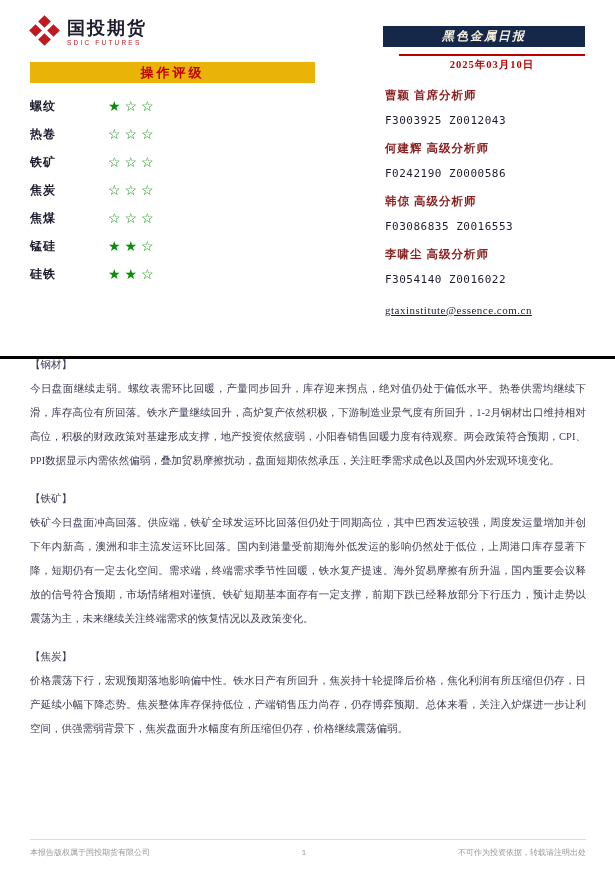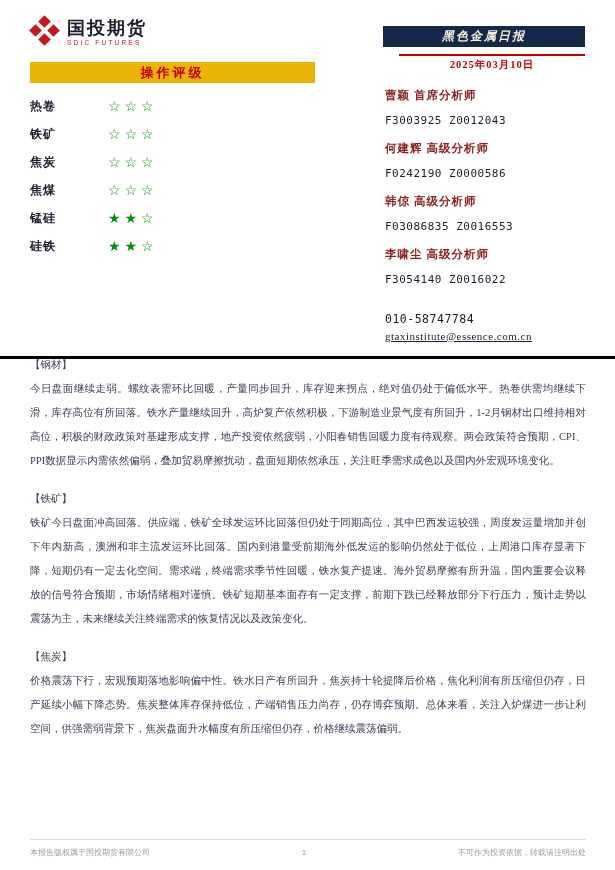--- a/index.html
+++ b/index.html
@@ -86,20 +86,24 @@
   </div>
 
   <div class="title-box">黑色金属日报</div>
   <div class="red-rule"></div>
   <div class="report-date">2025年03月10日</div>
 
   <div class="rating-panel">
     <div class="rating-header">操作评级</div>
     <div class="rating-rows">
       <div class="rating-row">
+        <span class="rating-name">螺纹</span>
+        <span class="rating-stars">★☆☆</span>
+      </div>
+      <div class="rating-row">
         <span class="rating-name">热卷</span>
         <span class="rating-stars">☆☆☆</span>
       </div>
       <div class="rating-row">
         <span class="rating-name">铁矿</span>
         <span class="rating-stars">☆☆☆</span>
       </div>
       <div class="rating-row">
         <span class="rating-name">焦炭</span>
         <span class="rating-stars">☆☆☆</span>
@@ -121,21 +125,20 @@
 
   <div class="analyst-panel">
     <div class="an-name">曹颖 首席分析师</div>
     <div class="an-code">F3003925 Z0012043</div>
     <div class="an-name">何建辉 高级分析师</div>
     <div class="an-code">F0242190 Z0000586</div>
     <div class="an-name">韩倞 高级分析师</div>
     <div class="an-code">F03086835 Z0016553</div>
     <div class="an-name">李啸尘 高级分析师</div>
     <div class="an-code">F3054140 Z0016022</div>
-    <div class="an-phone">010-58747784</div>
     <span class="an-email">gtaxinstitute@essence.com.cn</span>
   </div>
 
   <div class="black-divider"></div>
 
   <div class="report-body">
     <div class="section">
       <div class="sec-heading">【钢材】</div>
       <p>今日盘面继续走弱。螺纹表需环比回暖，产量同步回升，库存迎来拐点，绝对值仍处于偏低水平。热卷供需均继续下滑，库存高位有所回落。铁水产量继续回升，高炉复产依然积极，下游制造业景气度有所回升，1-2月钢材出口维持相对高位，积极的财政政策对基建形成支撑，地产投资依然疲弱，小阳春销售回暖力度有待观察。两会政策符合预期，CPI、PPI数据显示内需依然偏弱，叠加贸易摩擦扰动，盘面短期依然承压，关注旺季需求成色以及国内外宏观环境变化。</p>
     </div>

